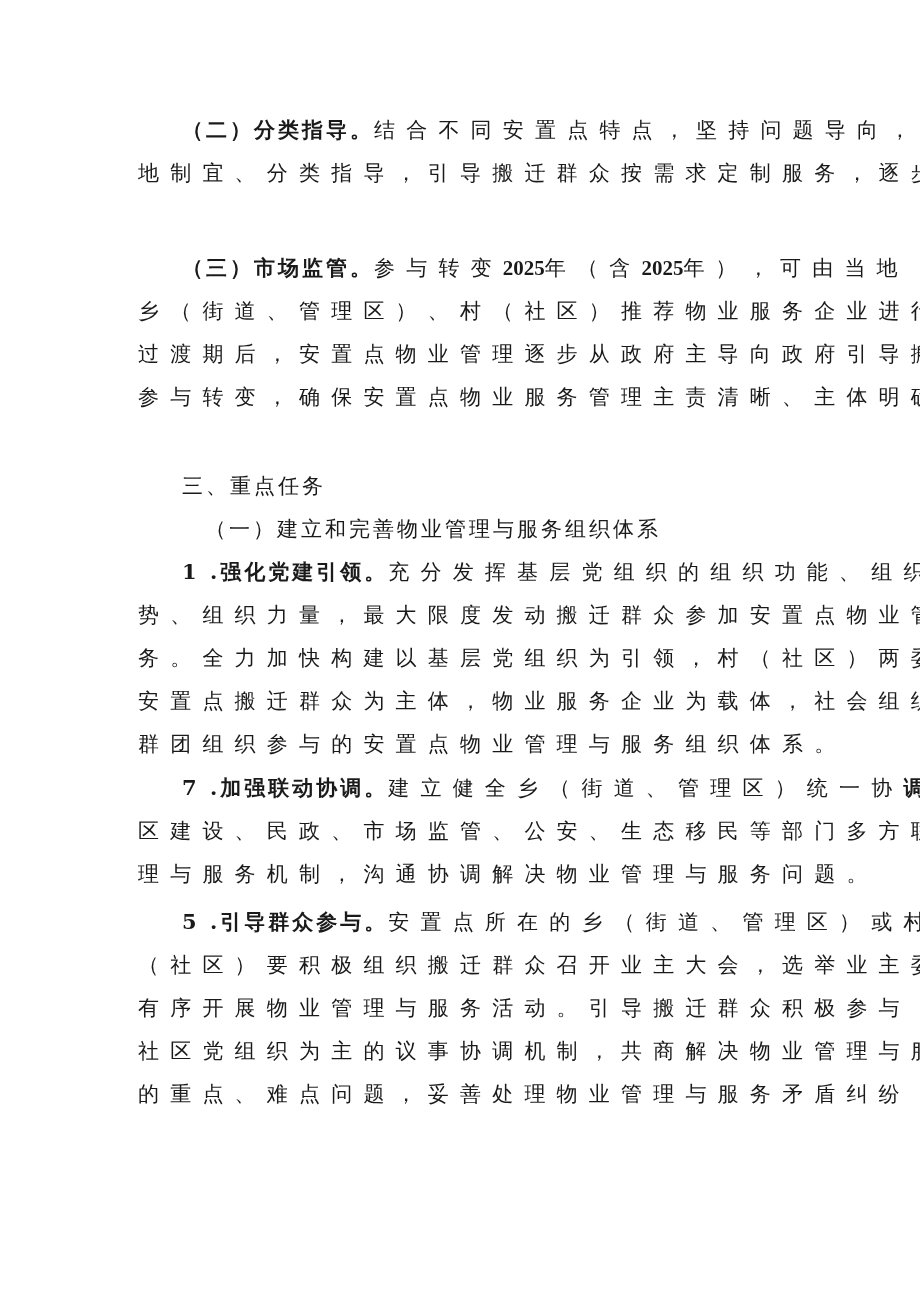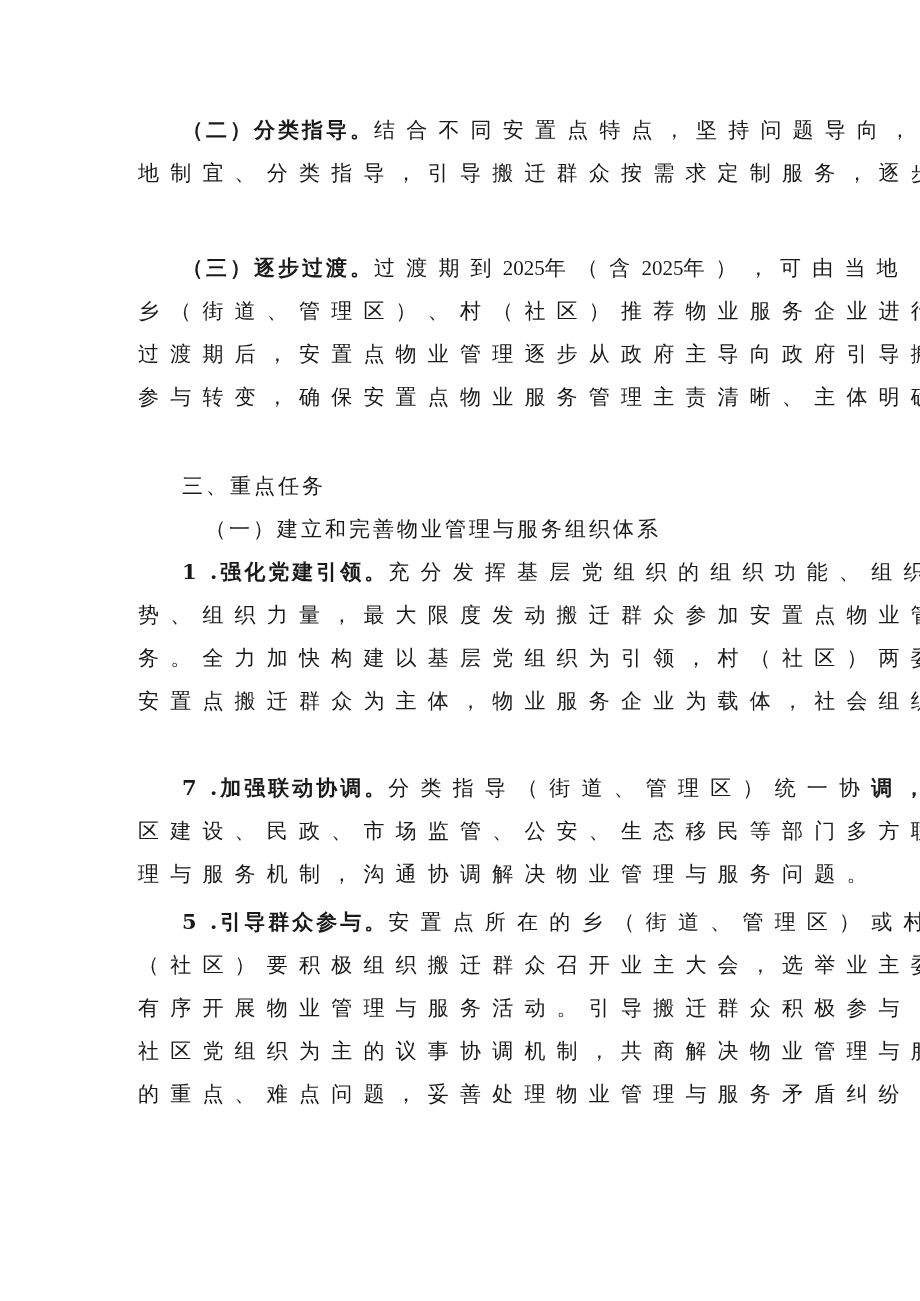--- a/index.html
+++ b/index.html
@@ -13,53 +13,54 @@
       font-family: "DejaVu Serif", "Liberation Serif", serif;
       font-size: 21px;
       line-height: 34px;
       color: #1a1a1a;
       letter-spacing: 11.2px;
       white-space: nowrap;
     }
     .indent { left: 182px; }
     .sub { left: 205px; }
     .b { font-weight: bold; letter-spacing: 3px; margin-top: 8px; }
-    .num { font-weight: normal; font-family: "Liberation Serif", serif; letter-spacing: 0; }
+    .num { font-weight: bold; font-family: "Liberation Serif", serif; letter-spacing: 0; }
     .bold-inline { font-weight: bold; }
   </style>
 </head>
 <body>
 
 <div class="page">
 
   <div class="line indent" style="top:113px">
     <span class="b">（二）分类指导。</span><span>结合不同安置点特点，坚持问题导向，因</span>
   </div>
   <div class="line" style="top:156px">地制宜、分类指导，引导搬迁群众按需求定制服务，逐步推进城</div>
 
   <div class="line indent" style="top:251px">
-    <span class="b">（三）逐步过渡。</span><span>过渡期到</span><span class="num">2025</span><span>年（含</span><span class="num">2025</span><span>年），可由当地</span>
+    <span class="b">（三）市场监管。</span><span>参与转变</span><span class="num">2025</span><span>年（含</span><span class="num">2025</span><span>年），可由当地</span>
   </div>
   <div class="line" style="top:294px">乡（街道、管理区）、村（社区）推荐物业服务企业进行管理。</div>
   <div class="line" style="top:337px">过渡期后，安置点物业管理逐步从政府主导向政府引导搬迁群众</div>
   <div class="line" style="top:380px">参与转变，确保安置点物业服务管理主责清晰、主体明确、管理</div>
 
   <div class="line indent" style="top:469px; letter-spacing:3px">三、重点任务</div>
 
   <div class="line sub" style="top:512px; letter-spacing:3px">（一）建立和完善物业管理与服务组织体系</div>
 
   <div class="line indent" style="top:555px">
     <span class="b">1 .强化党建引领。</span><span>充分发挥基层党组织的组织功能、组织优</span>
   </div>
   <div class="line" style="top:598px">势、组织力量，最大限度发动搬迁群众参加安置点物业管理与服</div>
   <div class="line" style="top:641px">务。全力加快构建以基层党组织为引领，村（社区）两委为基础，</div>
   <div class="line" style="top:684px">安置点搬迁群众为主体，物业服务企业为载体，社会组织和其他</div>
+  <div class="line" style="top:727px">群团组织参与的安置点物业管理与服务组织体系。</div>
 
   <div class="line indent" style="top:771px">
-    <span class="b">7 .加强联动协调。</span><span>分类指导（街道、管理区）统一协</span><span class="bold-inline">调，</span>
+    <span class="b">7 .加强联动协调。</span><span>建立健全乡（街道、管理区）统一协</span><span class="bold-inline">调，</span>
   </div>
   <div class="line" style="top:814px">区建设、民政、市场监管、公安、生态移民等部门多方联动的管</div>
   <div class="line" style="top:857px">理与服务机制，沟通协调解决物业管理与服务问题。</div>
 
   <div class="line indent" style="top:905px">
     <span class="b">5 .引导群众参与。</span><span>安置点所在的乡（街道、管理区）或村</span>
   </div>
   <div class="line" style="top:948px">（社区）要积极组织搬迁群众召开业主大会，选举业主委员会，</div>
   <div class="line" style="top:991px">有序开展物业管理与服务活动。引导搬迁群众积极参与，完善以</div>
   <div class="line" style="top:1034px">社区党组织为主的议事协调机制，共商解决物业管理与服务工作</div>

